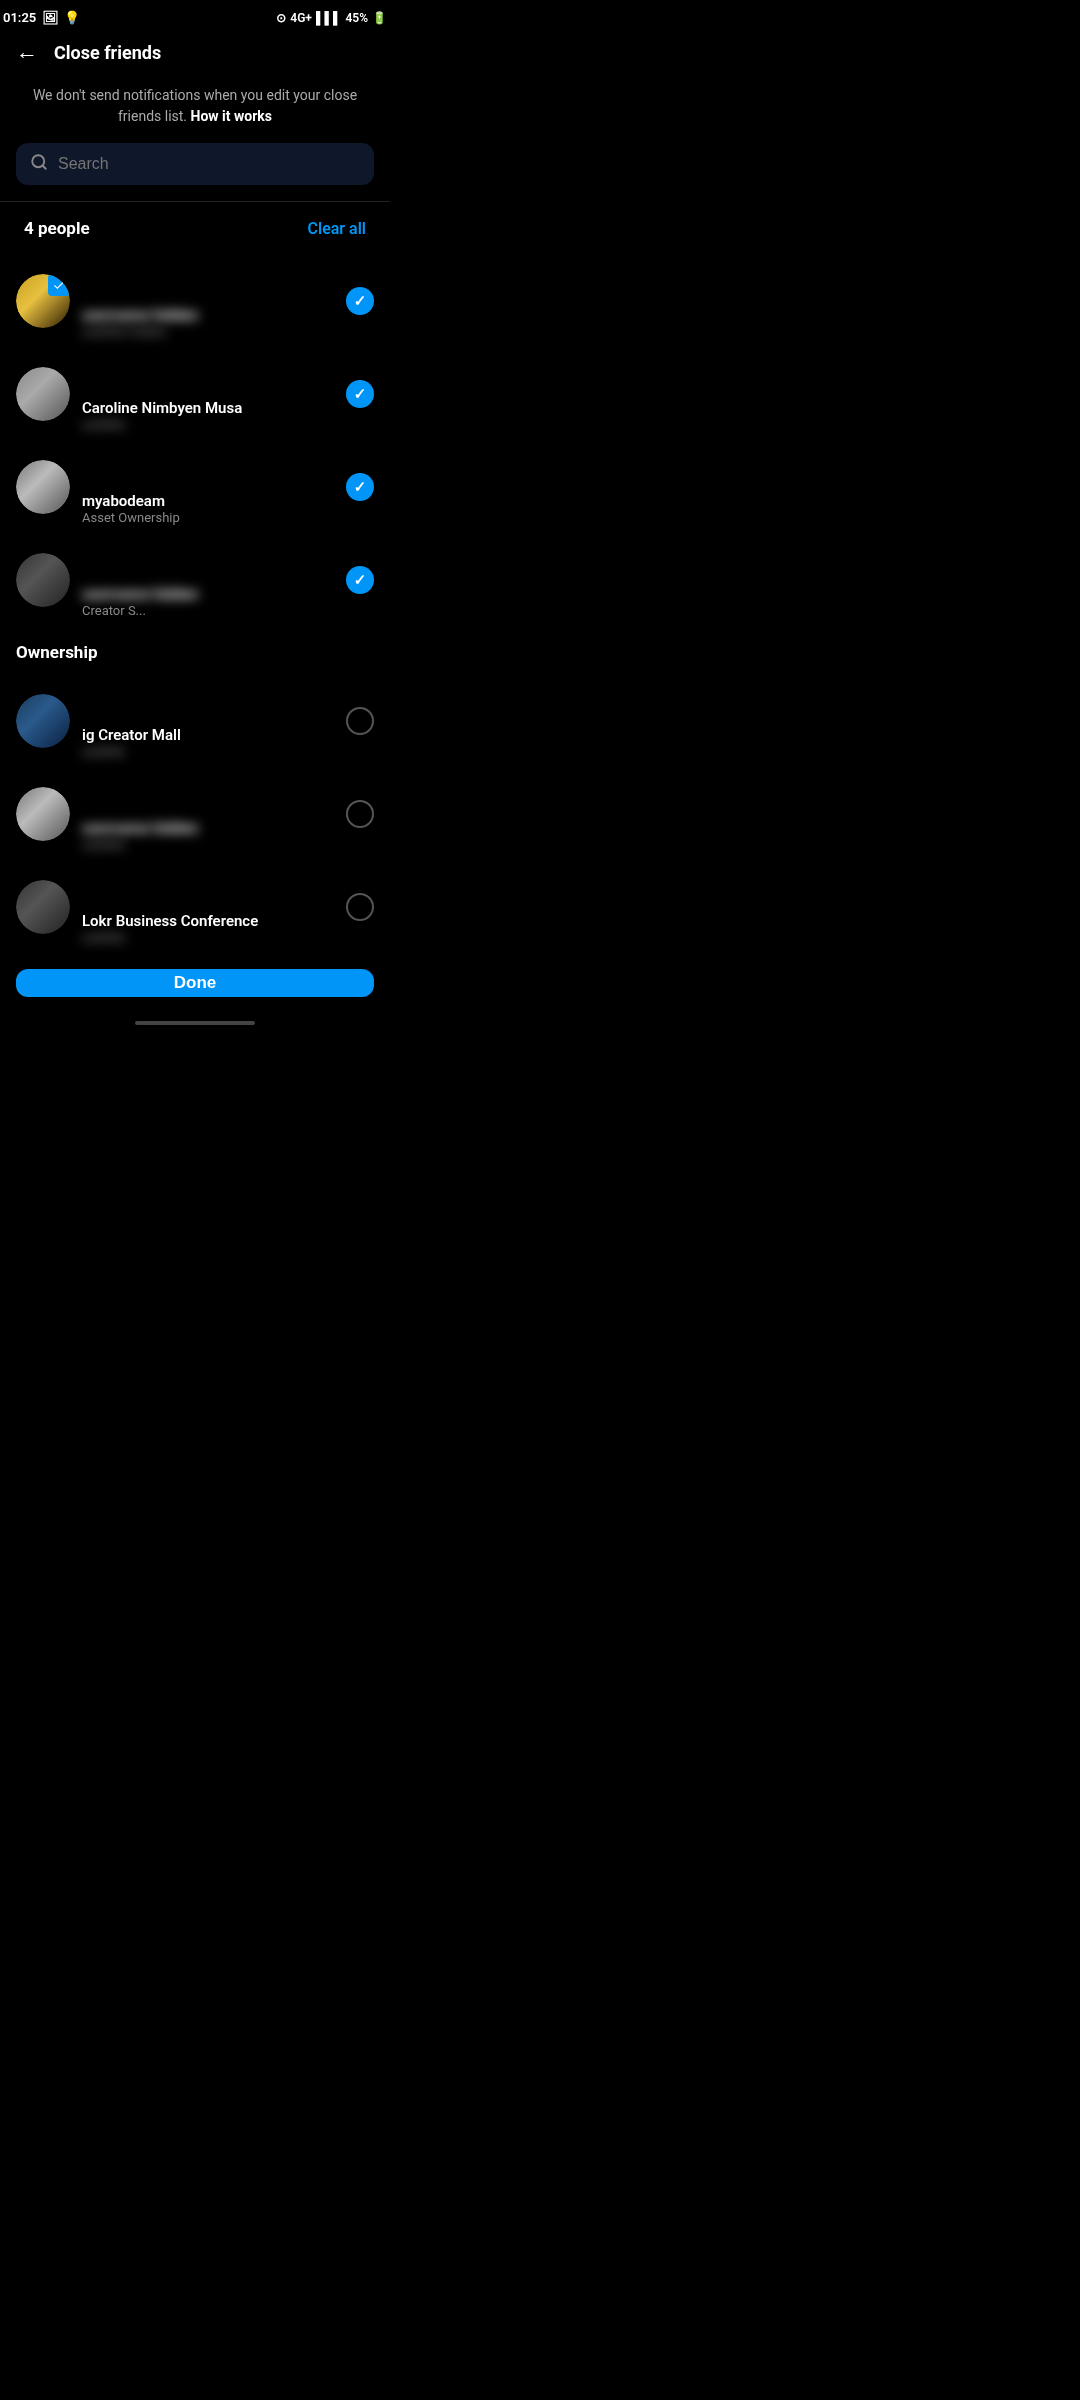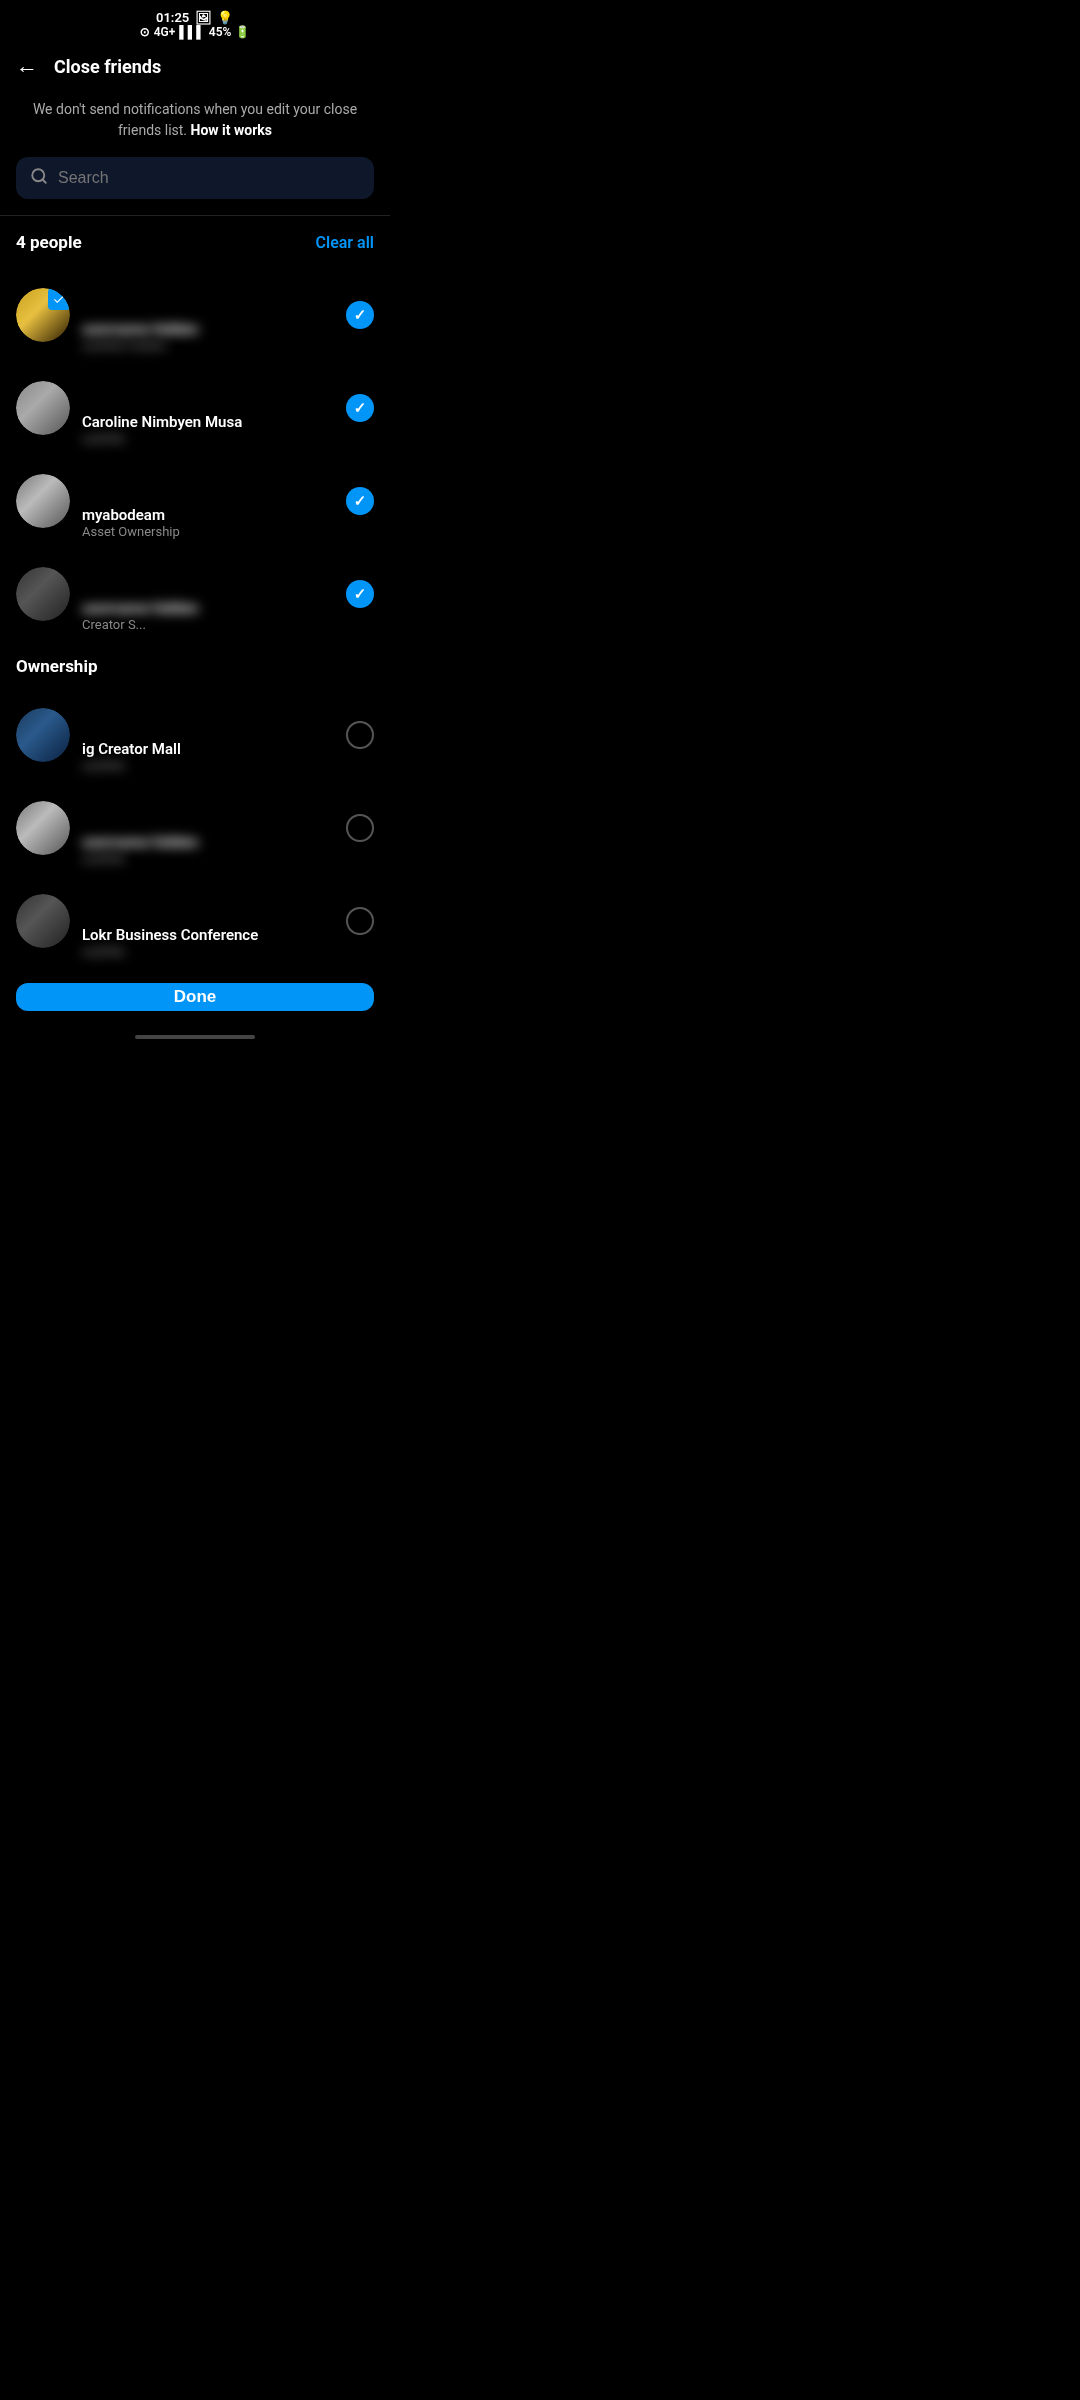--- a/index.html
+++ b/index.html
@@ -13,24 +13,23 @@
       min-height: 860px;
       position: relative;
       overflow-x: hidden;
     }
 
     
     .status-bar {
       display: flex;
       justify-content: space-between;
       align-items: center;
-      padding: 10px 16px 6px;
+      padding: 10px 3px 6px;
       font-size: 13px;
       font-weight: 600;
-      flex-direction: column;
     }
     .status-left { display: flex; align-items: center; gap: 6px; }
     .status-right { display: flex; align-items: center; gap: 4px; font-size: 12px; }
 
     
     .header {
       display: flex;
       align-items: center;
       padding: 8px 16px 12px;
       gap: 16px;
@@ -90,21 +89,21 @@
       height: 1px;
       background: #222;
       margin: 0 0 16px;
     }
 
     
     .section-header {
       display: flex;
       justify-content: space-between;
       align-items: center;
-      padding: 0 16px 16px;
+      padding: 0 24px 16px;
     }
     .section-count {
       font-size: 17px;
       font-weight: 700;
       color: #fff;
     }
     .clear-all-btn {
       font-size: 16px;
       font-weight: 600;
       color: #0095f6;

